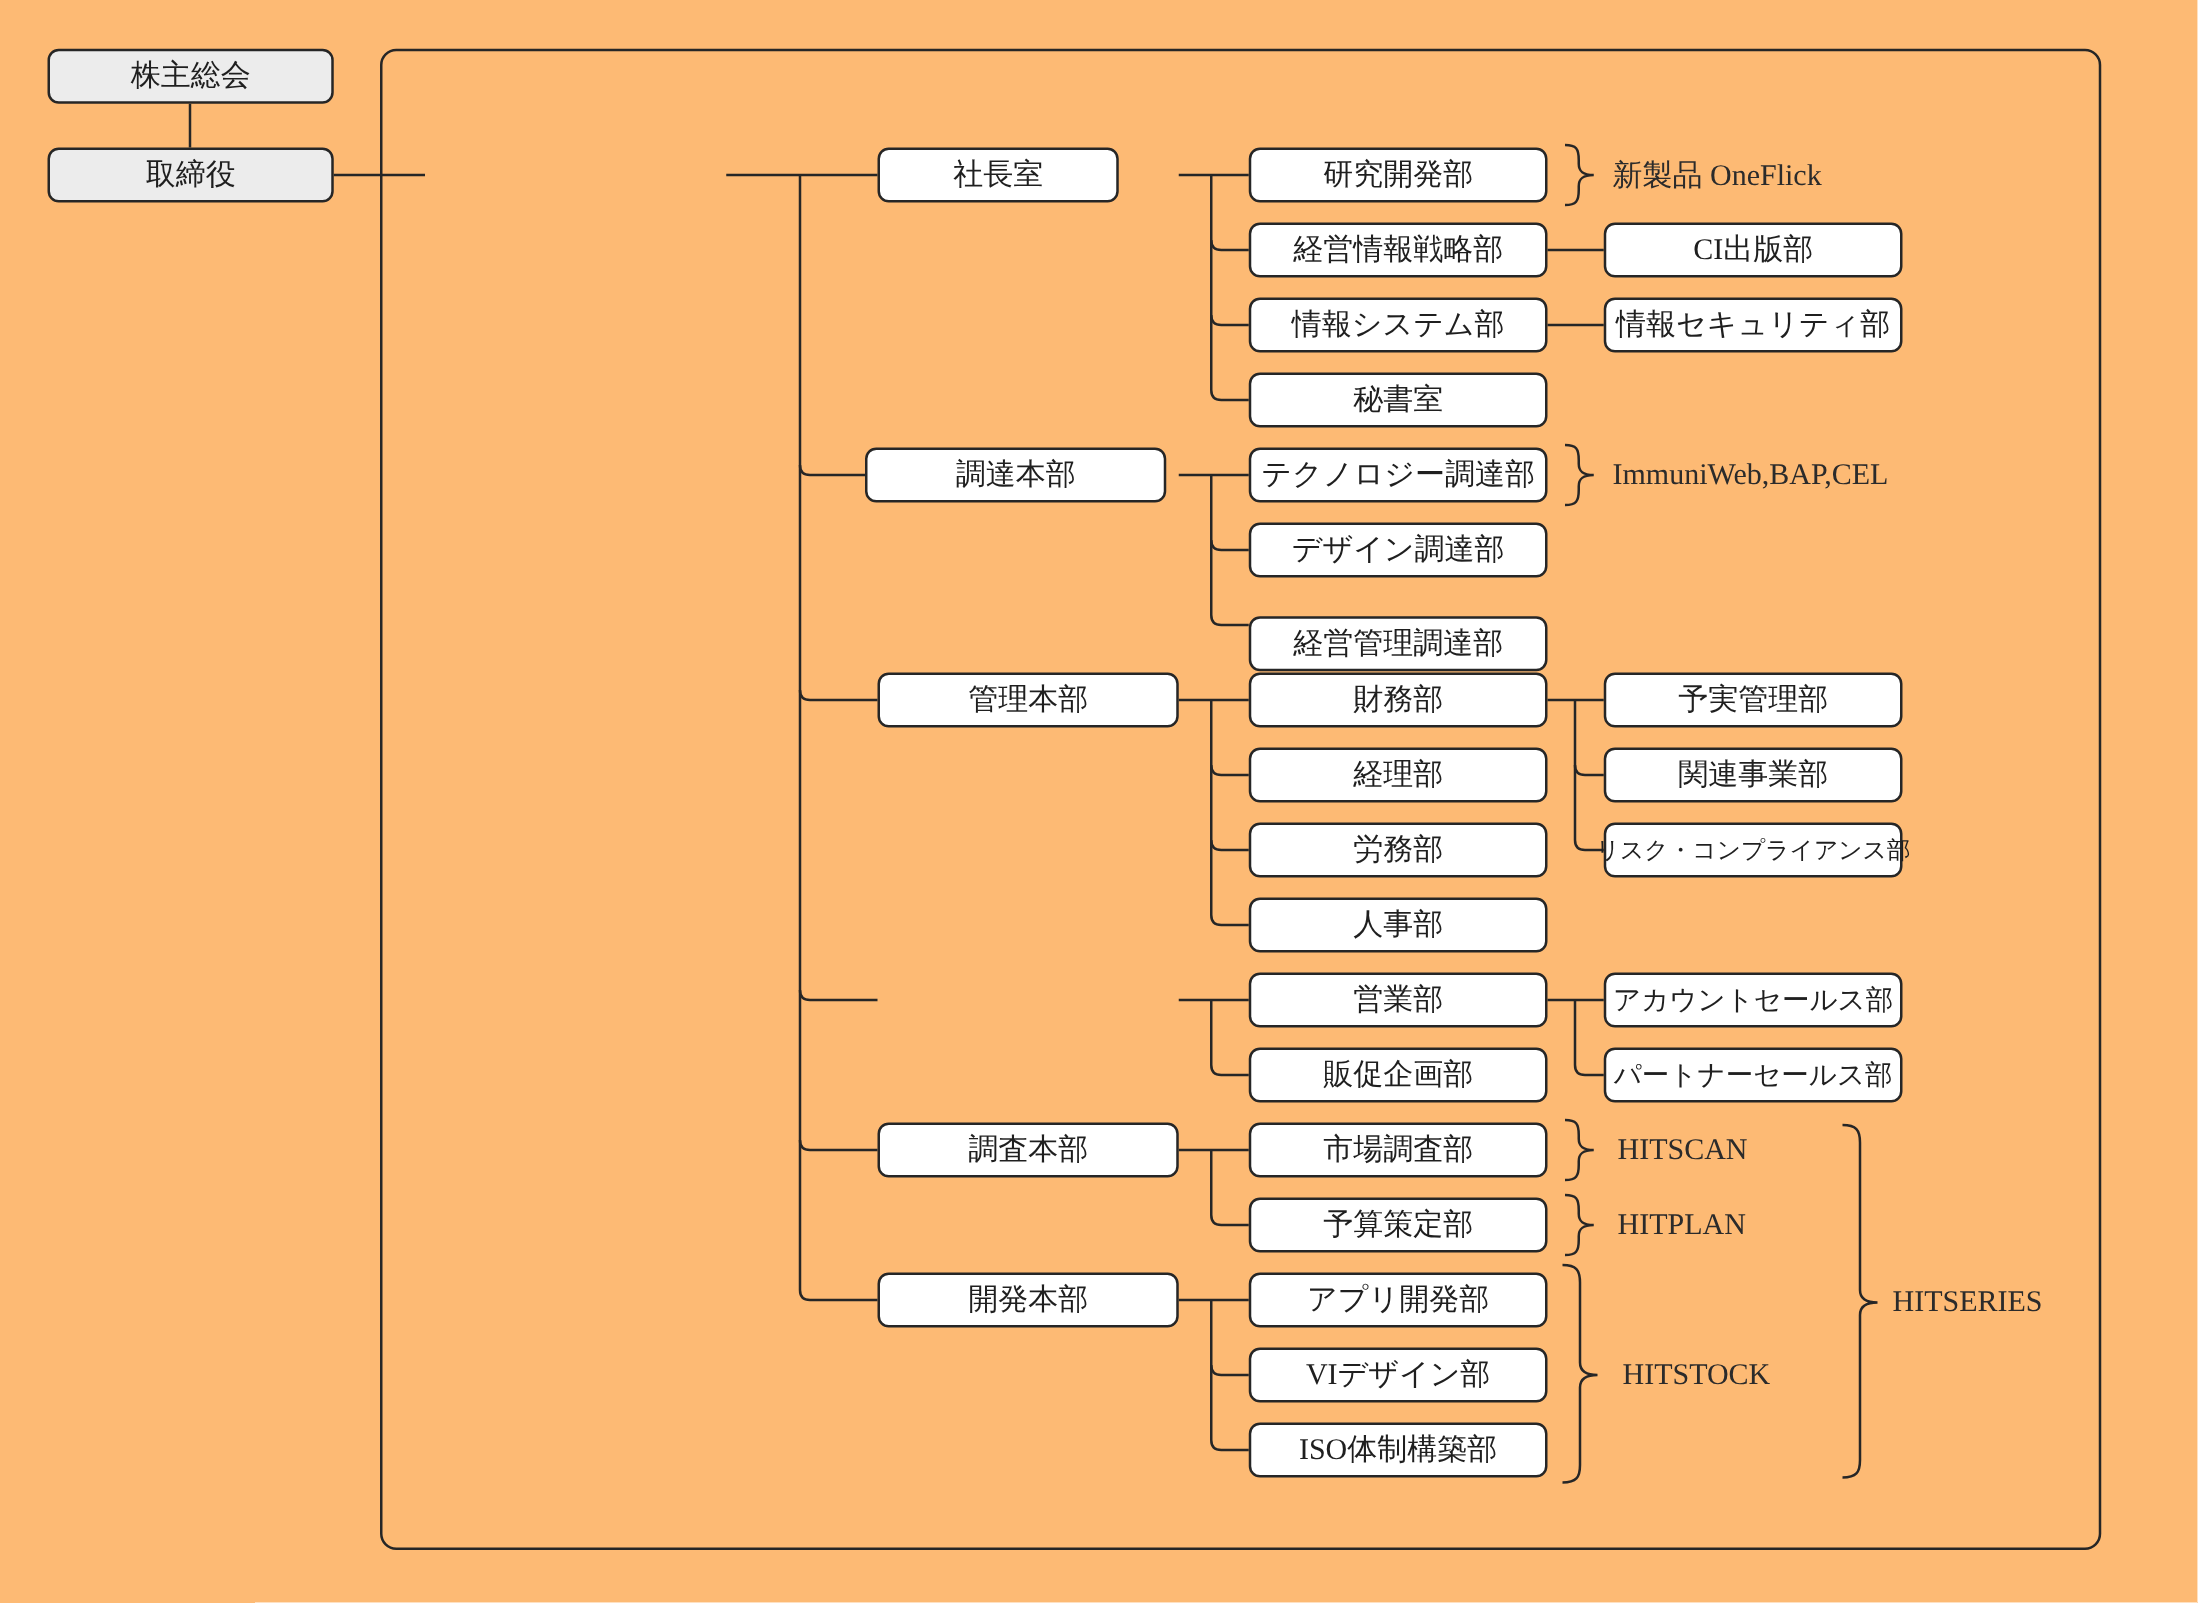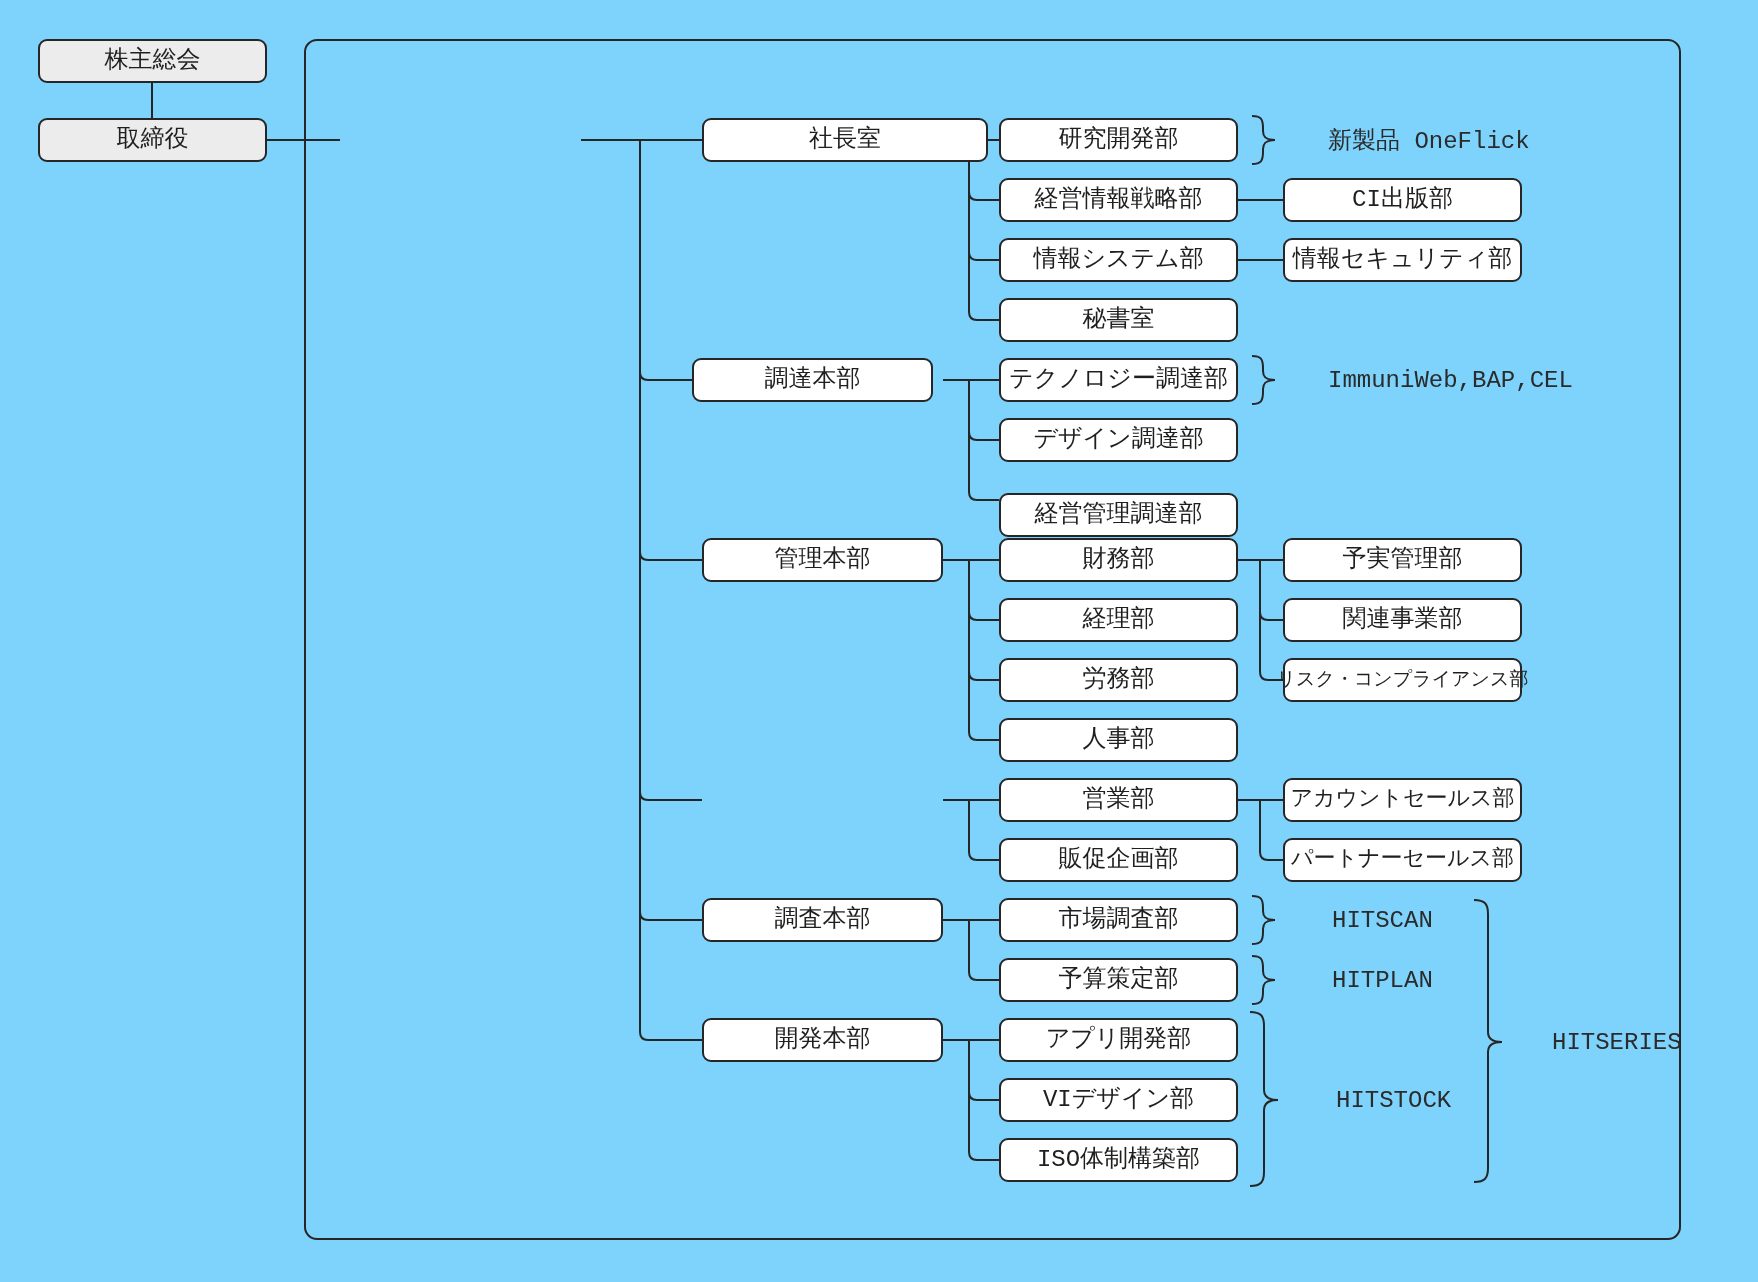--- a/index.html
+++ b/index.html
@@ -6,22 +6,22 @@
     --line:#262626;
     --box-border:#262626;
     --box-fill:#ffffff;
     --highlight-fill:#ececec;
     --text:#1f1f1f;
   }
   html,body{margin:0;padding:0;background:#ffffff;}
   .stage{
     position:relative;
     width:1758px;height:1282px;
-    background:#7dd3fc;
-    font-family:Liberation Mono, monospace;
+    background:#fdba74;
+    font-family:Liberation Serif, serif;
     color:var(--text);
     overflow:hidden;
   }
   .wires{position:absolute;left:0;top:0;}
   .wires path, .wires rect{
     fill:none;
     stroke:var(--line);
     stroke-width:2;
     stroke-linecap:butt;
   }
@@ -44,21 +44,20 @@
   .node.small-text{font-size:19px;}
   .node.tight{font-size:22px;}
   .annotation{
     position:absolute;
     height:30px;
     display:flex;
     align-items:center;
     font-size:24px;
     white-space:nowrap;
     color:#2b2b2b;
-    margin-left:38px;
   }
 </style>
 </head>
 <body>
 
 <div class="stage">
 
   <svg class="wires" width="1758" height="1282" viewBox="0 0 1758 1282">
 
     <rect x="305" y="40" width="1375" height="1199" rx="12"></rect>
@@ -109,21 +108,21 @@
     <path d="M1252 356 C1261 356 1263 359 1263 368 L1263 371 C1263 377 1266 380 1275 380 C1266 380 1263 383 1263 389 L1263 392 C1263 401 1261 404 1252 404"></path>
     <path d="M1252 896 C1261 896 1263 899 1263 908 L1263 911 C1263 917 1266 920 1275 920 C1266 920 1263 923 1263 929 L1263 932 C1263 941 1261 944 1252 944"></path>
     <path d="M1252 956 C1261 956 1263 959 1263 968 L1263 971 C1263 977 1266 980 1275 980 C1266 980 1263 983 1263 989 L1263 992 C1263 1001 1261 1004 1252 1004"></path>
     <path d="M1250 1012 C1261 1012 1264 1016 1264 1026 L1264 1090 C1264 1095 1267 1100 1278 1100 C1267 1100 1264 1105 1264 1110 L1264 1172 C1264 1182 1261 1186 1250 1186"></path>
     <path d="M1474 900 C1485 900 1488 904 1488 914 L1488 1032 C1488 1037 1491 1042 1502 1042 C1491 1042 1488 1047 1488 1052 L1488 1168 C1488 1178 1485 1182 1474 1182"></path>
   </svg>
 
   <div class="node shaded" style="left:38px;top:39px;width:229px">株主総会</div>
   <div class="node shaded" style="left:38px;top:118px;width:229px">取締役</div>
 
-  <div class="node" style="left:702px;top:118px;width:286px">社長室</div>
+  <div class="node" style="left:702px;top:118px;width:193px">社長室</div>
   <div class="node" style="left:692px;top:358px;width:241px">調達本部</div>
   <div class="node" style="left:702px;top:538px;width:241px">管理本部</div>
   <div class="node" style="left:702px;top:898px;width:241px">調査本部</div>
   <div class="node" style="left:702px;top:1018px;width:241px">開発本部</div>
 
   <div class="node" style="left:999px;top:118px;width:239px">研究開発部</div>
   <div class="node" style="left:999px;top:178px;width:239px">経営情報戦略部</div>
   <div class="node" style="left:999px;top:238px;width:239px">情報システム部</div>
   <div class="node" style="left:999px;top:298px;width:239px">秘書室</div>
 

